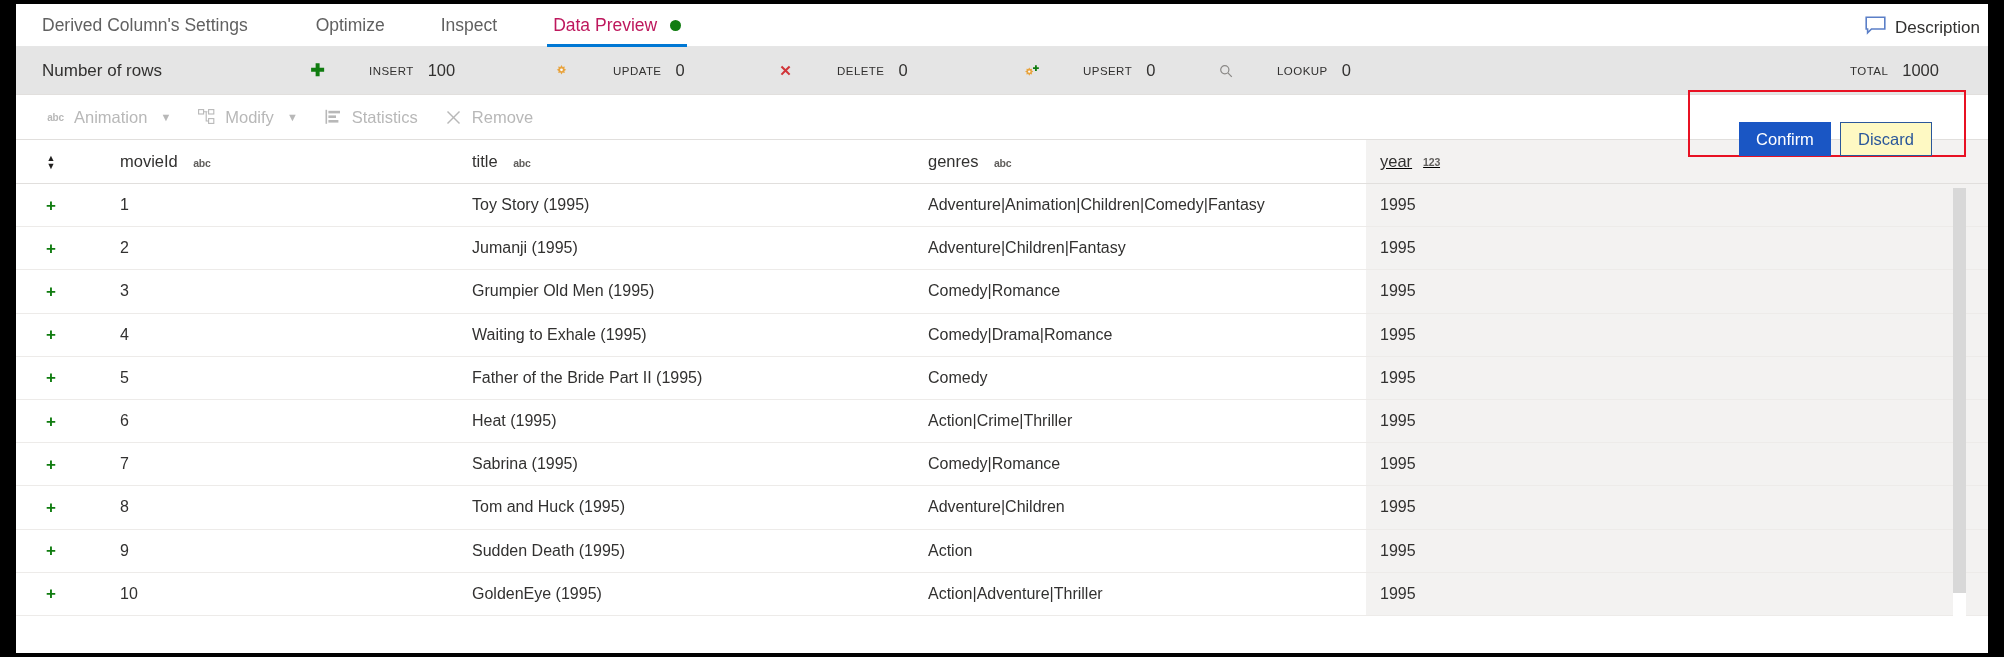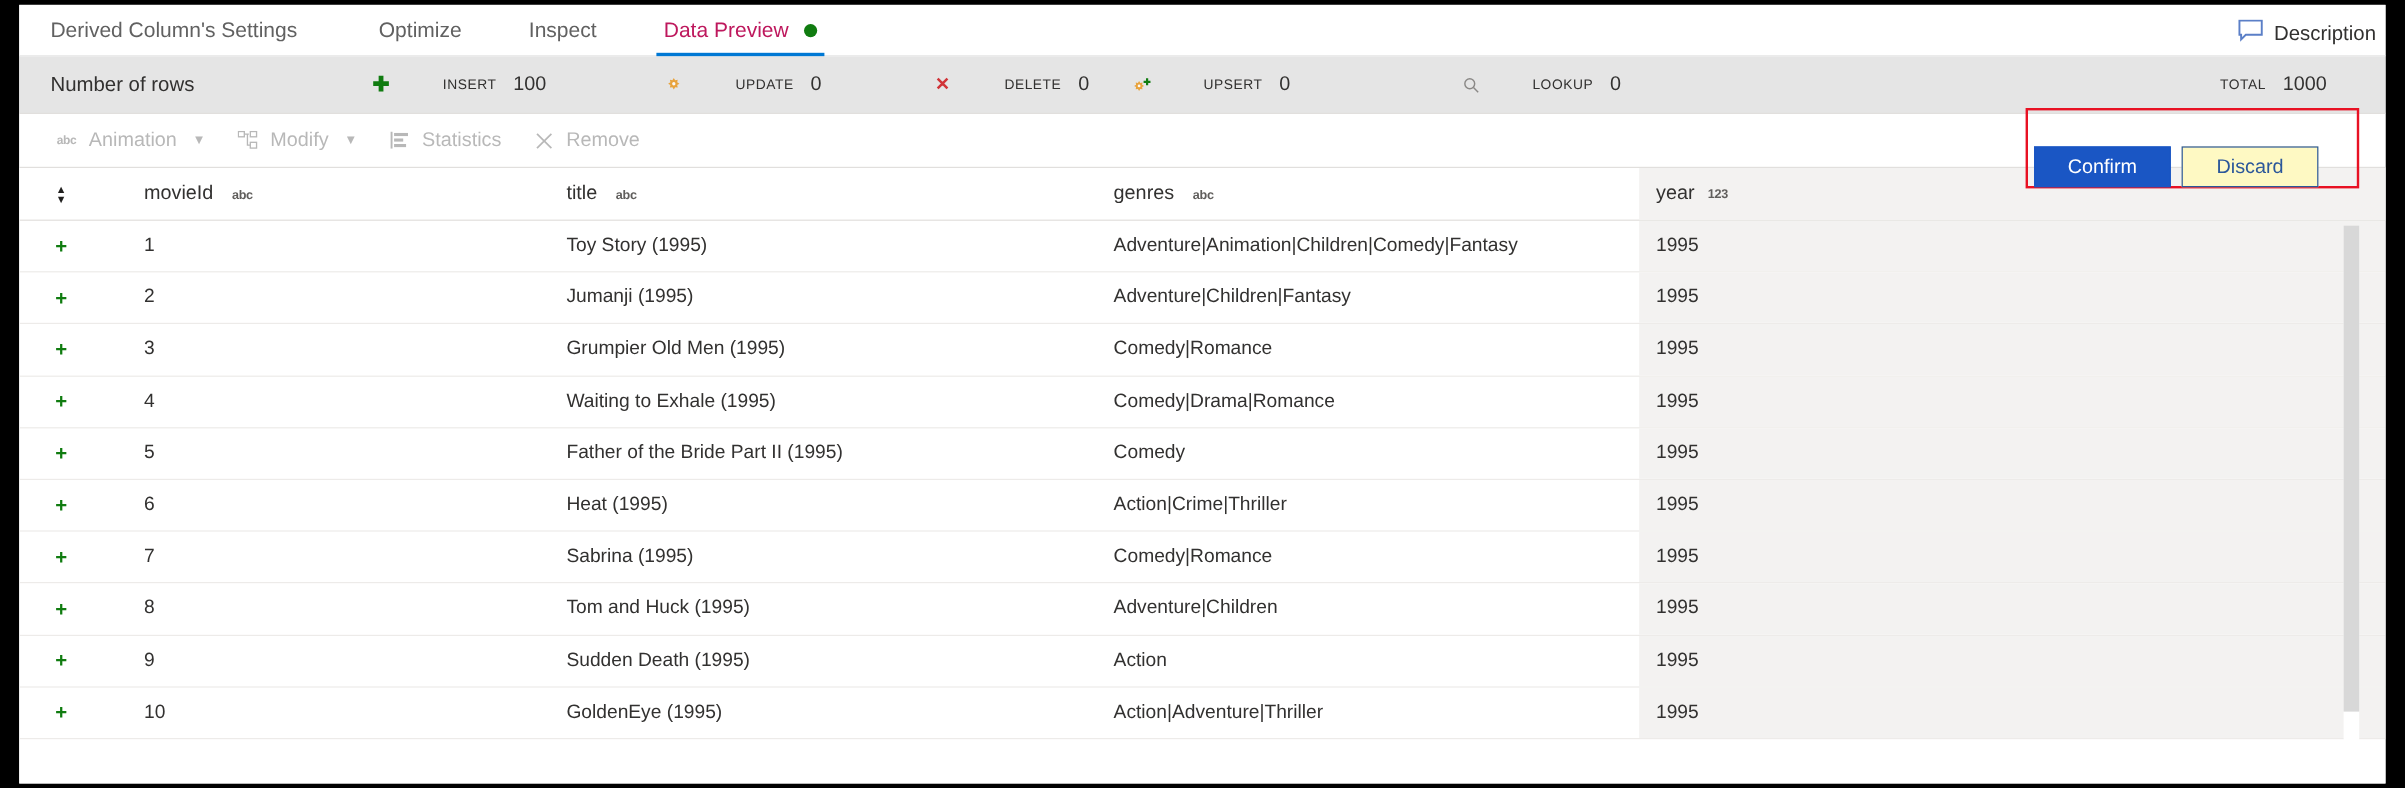--- a/index.html
+++ b/index.html
@@ -156,21 +156,21 @@
     pointer-events: none;
   }
   .action-btns {
     position: absolute;
     right: 56px; top: 118px;
     display: flex;
     gap: 9px;
     z-index: 31;
   }
   .btn {
-    width: 114px; height: 34px;
+    width: 92px; height: 34px;
     font-size: 16.5px;
     display: flex;
     align-items: center;
     justify-content: center;
     cursor: pointer;
     font-family: "Liberation Sans", sans-serif;
   }
   .btn-primary { background: #1a56c4; color: #ffffff; border: 1px solid #1a56c4; }
   .btn-secondary { background: #fef9c3; color: #2b579a; border: 1px solid #2b579a; }
 
@@ -191,21 +191,21 @@
     height: 44px;
     border-bottom: 1px solid #e1dfdd;
     background: #ffffff;
   }
   .c-sel   { width: 70px; flex: 0 0 70px; display: flex; align-items: center; justify-content: center; }
   .c-id    { width: 372px; flex: 0 0 372px; padding-left: 34px; }
   .c-title { width: 456px; flex: 0 0 456px; padding-left: 14px; }
   .c-gen   { width: 452px; flex: 0 0 452px; padding-left: 14px; }
   .c-year  { width: 604px; flex: 1 1 auto; padding-left: 14px; background: #f3f2f1; height: 100%; display: flex; align-items: center; }
 
-  .grid-header .c-year { background: #f3f2f1; }
+  .grid-header .c-year { background: #f3f2f1; text-decoration: underline; }
   .hdr-txt { font-size: 16.5px; color: #323130; }
   .hdr-type {
     font-size: 10.5px;
     font-weight: bold;
     color: #605e5c;
     margin-left: 11px;
     letter-spacing: -0.2px;
   }
   .cell-txt { font-size: 16px; color: #323130; white-space: nowrap; overflow: hidden; text-overflow: ellipsis; }
   .row-plus { color: #107c10; font-size: 17px; font-weight: bold; line-height: 1; }
@@ -289,21 +289,21 @@
     </div>
 
     <div class="stat" style="left:762px">
       <span class="ico">
             <span class="x-red">✕</span>
           </span>
       <span class="lab">DELETE</span>
       <span class="val">0</span>
     </div>
 
-    <div class="stat" style="left:928px">
+    <div class="stat" style="left:1008px">
       <span class="ico">
         <svg width="16" height="14" viewBox="0 0 18 15">
           <path d="M6.3 3.2 L7.5 5.2 L9.7 4.8 L9.3 7 L11.3 8.2 L9.3 9.4 L9.7 11.6 L7.5 11.2 L6.3 13.2 L5.1 11.2 L2.9 11.6 L3.3 9.4 L1.3 8.2 L3.3 7 L2.9 4.8 L5.1 5.2 Z" fill="#e8a33d"></path>
           <circle cx="6.3" cy="8.2" r="1.4" fill="#faf9f8"></circle>
           <path d="M13.2 0.6 h2.2 v2.4 h2.4 v2.2 h-2.4 v2.4 h-2.2 v-2.4 h-2.4 v-2.2 h2.4 z" fill="#107c10"></path>
         </svg>
       </span>
       <span class="lab">UPSERT</span>
       <span class="val">0</span>
     </div>

